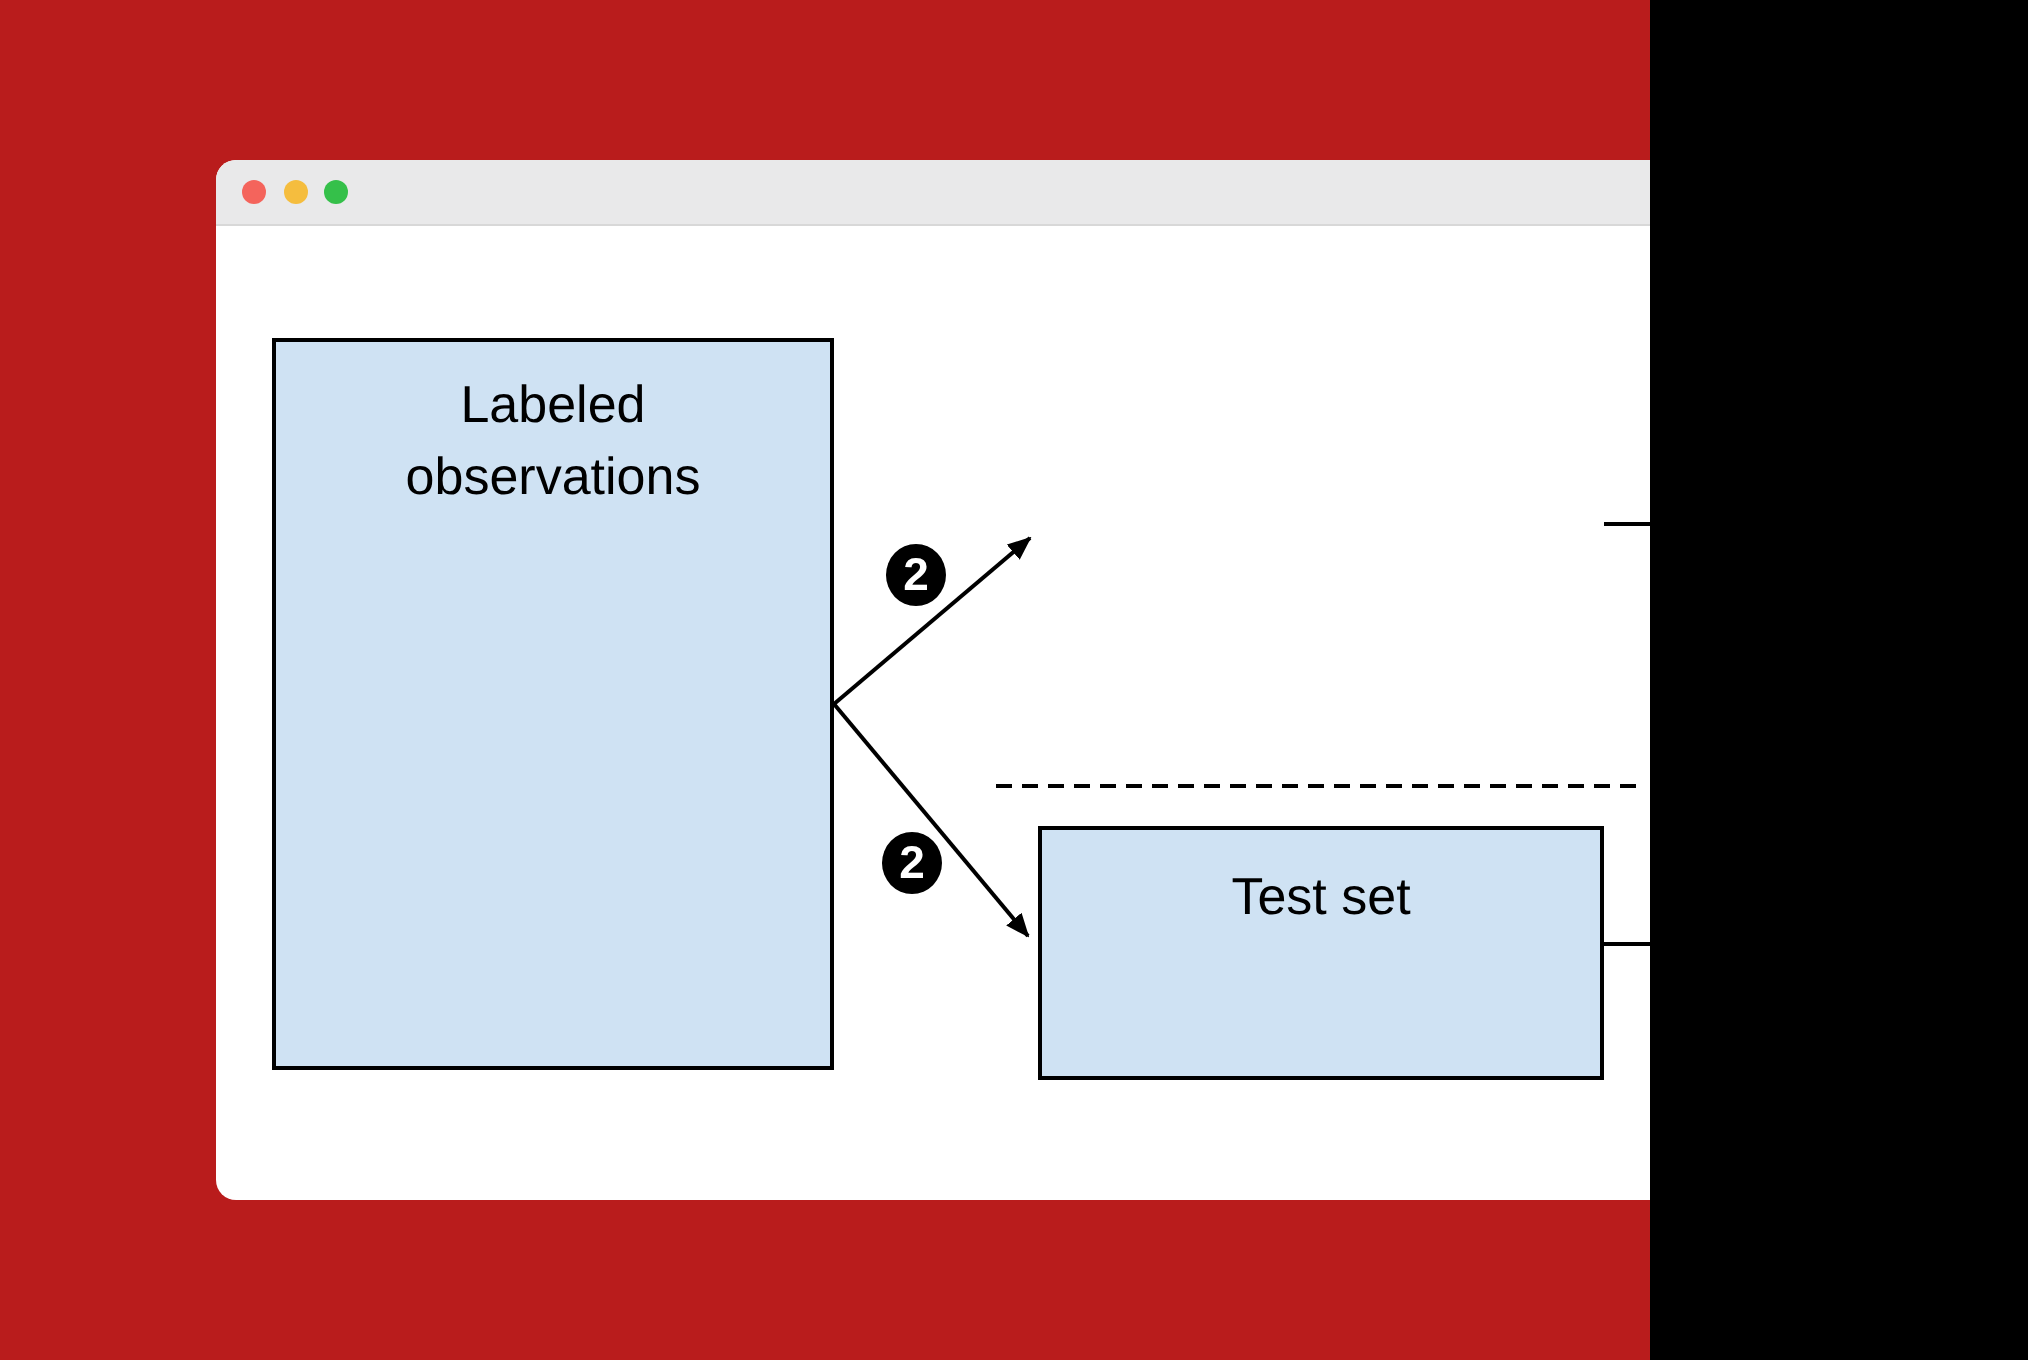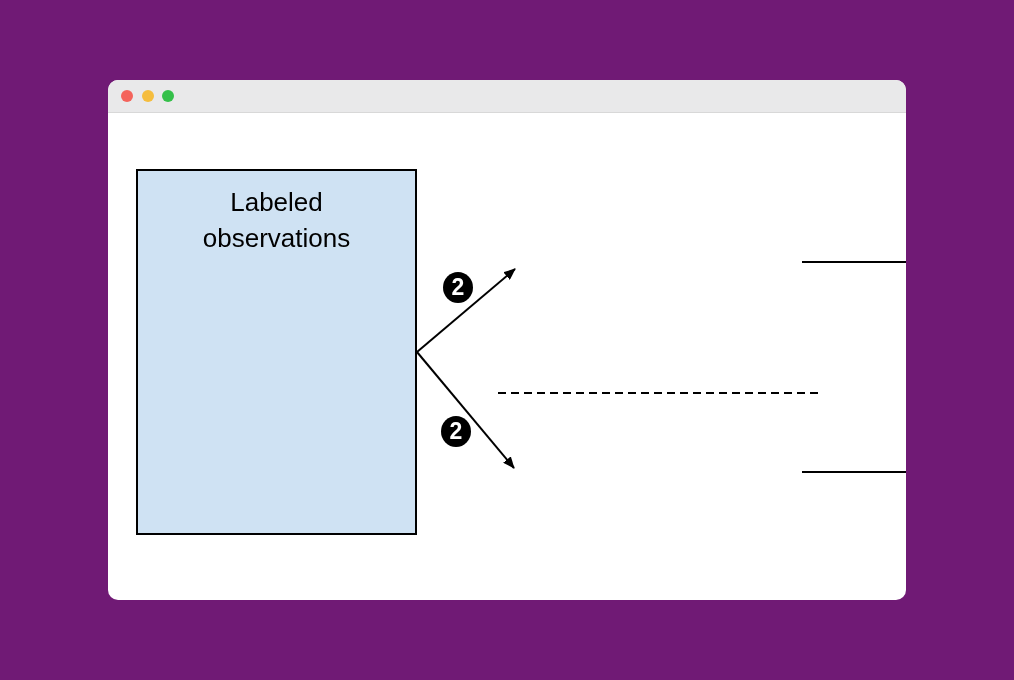--- a/index.html
+++ b/index.html
@@ -3,24 +3,25 @@
 <meta charset="utf-8">
 <style>
   html, body {
     margin: 0;
     padding: 0;
     background: #000000;
     font-family: "Liberation Sans", sans-serif;
   }
   .stage {
     position: relative;
-    width: 1014px;
+    width: 804px;
     height: 680px;
-    background: #701a75;
+    background: #b91c1c;
     overflow: hidden;
+    padding-left: 21px;
   }
   .window {
     position: absolute;
     left: 108px;
     top: 80px;
     width: 798px;
     height: 520px;
     background: #ffffff;
     border-radius: 10px;
     overflow: hidden;
@@ -104,20 +105,23 @@
       <span class="light green"></span>
     </div>
 
     <div class="content">
 
       <div class="node labeled">
         <div class="node-label">Labeled observations</div>
       </div>
 
 
+      <div class="node test">
+        <div class="node-label">Test set</div>
+      </div>
 
       <svg class="connectors" width="798" height="486" viewBox="0 0 798 486">
         <defs>
           <marker id="arrowhead" markerWidth="12" markerHeight="10" refX="11" refY="5" orient="auto" markerUnits="userSpaceOnUse">
             <polygon points="0,0 12,5 0,10" fill="#000000"></polygon>
           </marker>
         </defs>
         <line x1="309" y1="238" x2="407" y2="155" stroke="#000000" stroke-width="2" marker-end="url(#arrowhead)"></line>
         <line x1="309" y1="238" x2="406" y2="354" stroke="#000000" stroke-width="2" marker-end="url(#arrowhead)"></line>
         <line x1="694" y1="148" x2="798" y2="148" stroke="#000000" stroke-width="2"></line>

